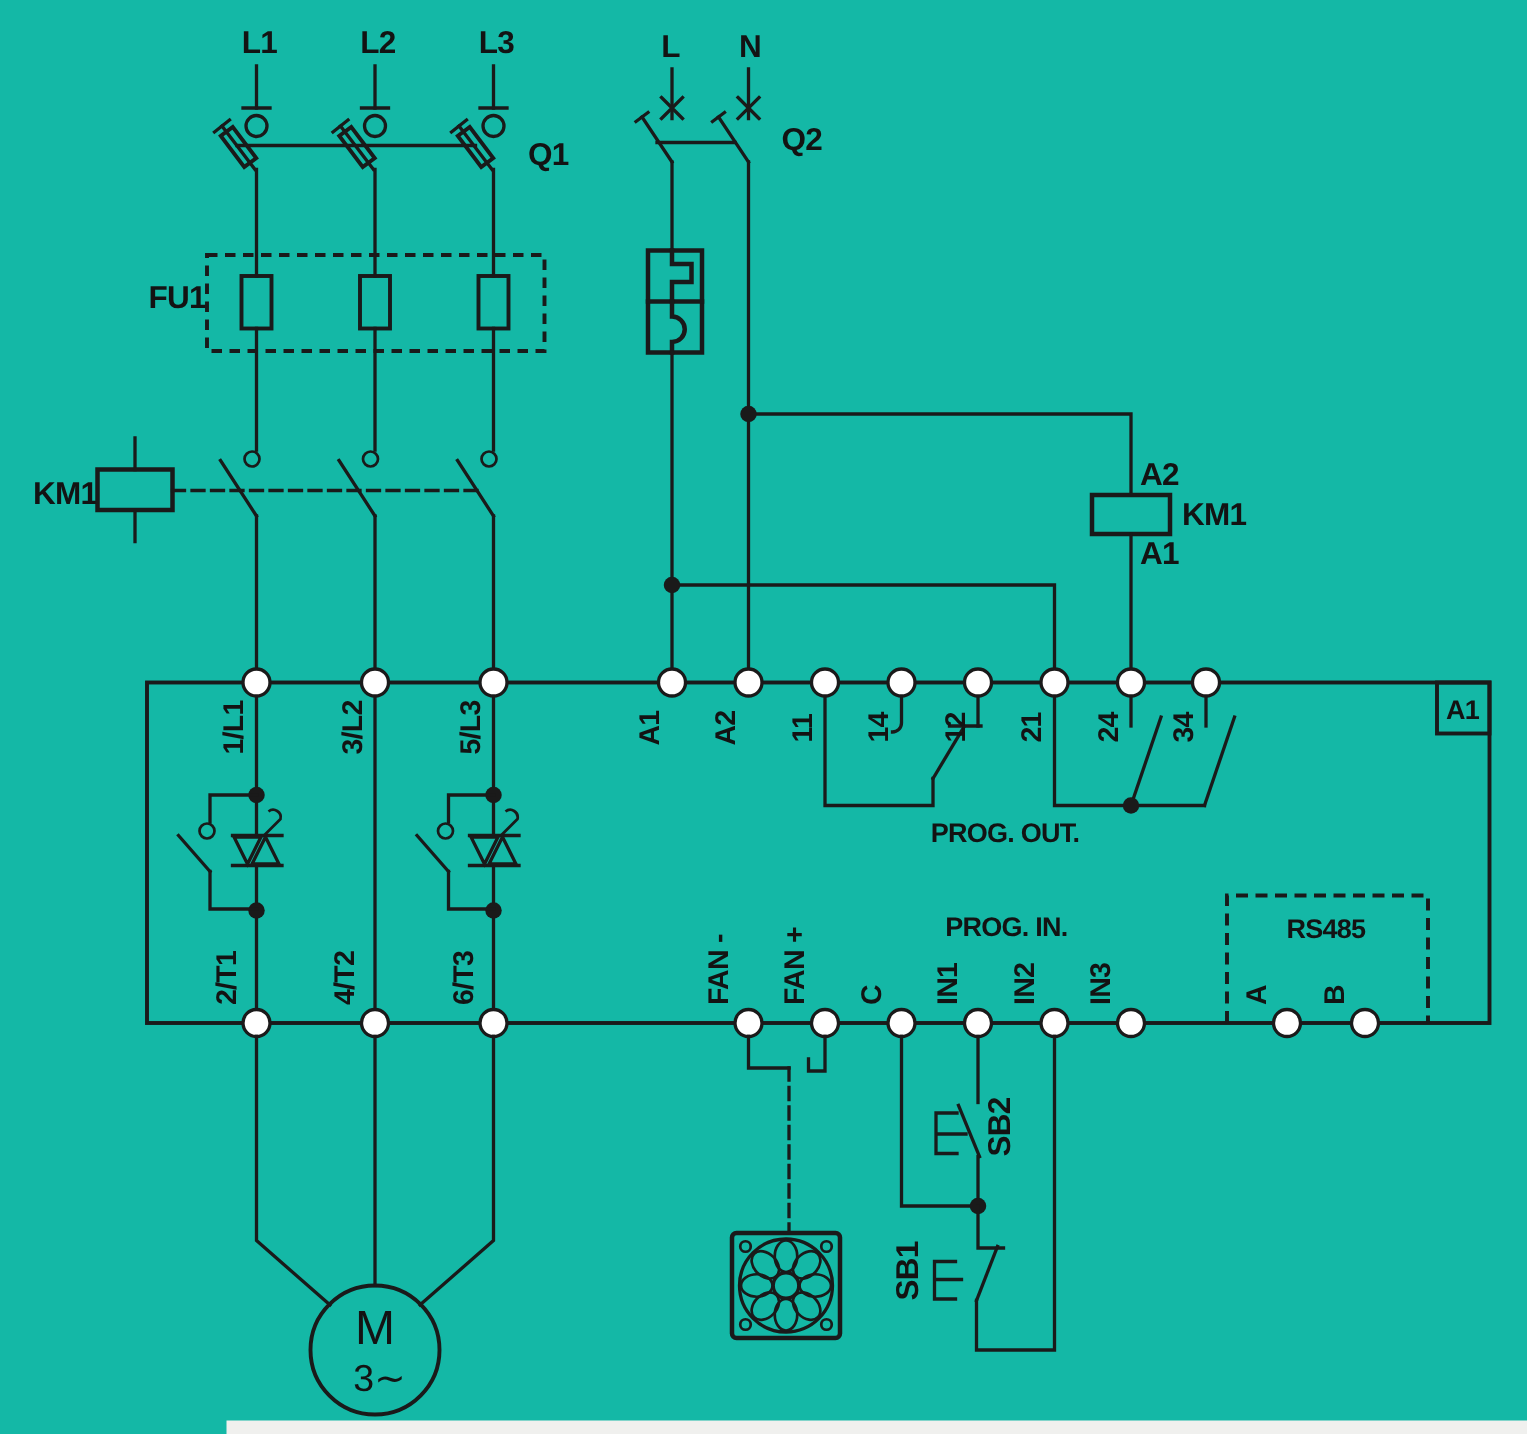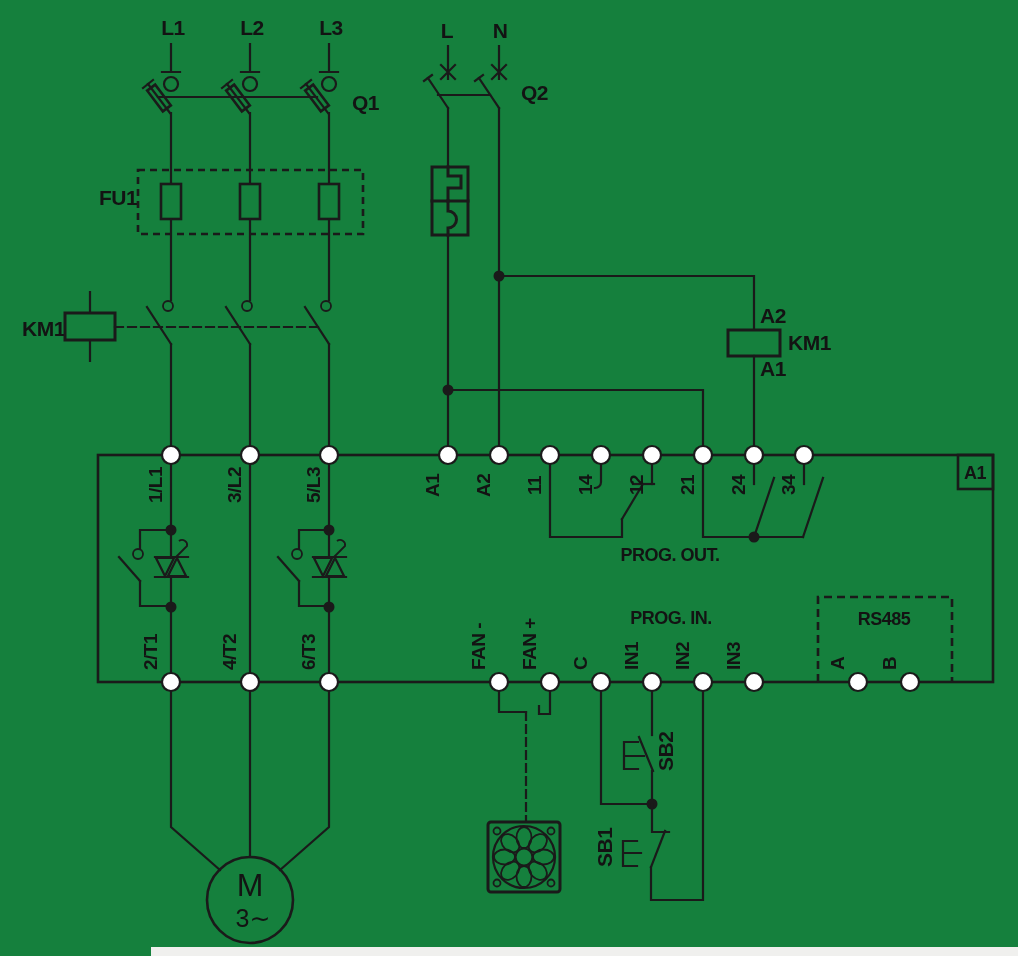--- a/index.html
+++ b/index.html
@@ -1,16 +1,16 @@
 <!DOCTYPE html>
 <html><head>
 <meta charset="utf-8">
 <style>
   html,body{margin:0;padding:0;background:#fff;}
-  .stage{position:relative;width:1018px;height:956px;background:#15803d;overflow:hidden;}
+  .stage{position:relative;width:1018px;height:956px;background:#14b8a6;overflow:hidden;}
   svg{position:absolute;left:0;top:0;}
   svg text{font-family:"Liberation Sans","DejaVu Sans",sans-serif;font-weight:bold;fill:#131313;letter-spacing:-0.5px;}
   .t21{font-size:21px;}
   .t19{font-size:19px;}
   .t18{font-size:18px;}
   .motorT{font-weight:400;font-size:32px;letter-spacing:0;}
   .motorP{font-weight:400;font-size:25px;letter-spacing:0;}
   .w{stroke:#1a1a1a;stroke-width:2.2;fill:none;stroke-linecap:square;stroke-linejoin:miter;}
   .w3{stroke:#1a1a1a;stroke-width:3;fill:none;stroke-linecap:square;}
   .w26{stroke:#1a1a1a;stroke-width:2.6;fill:none;}

